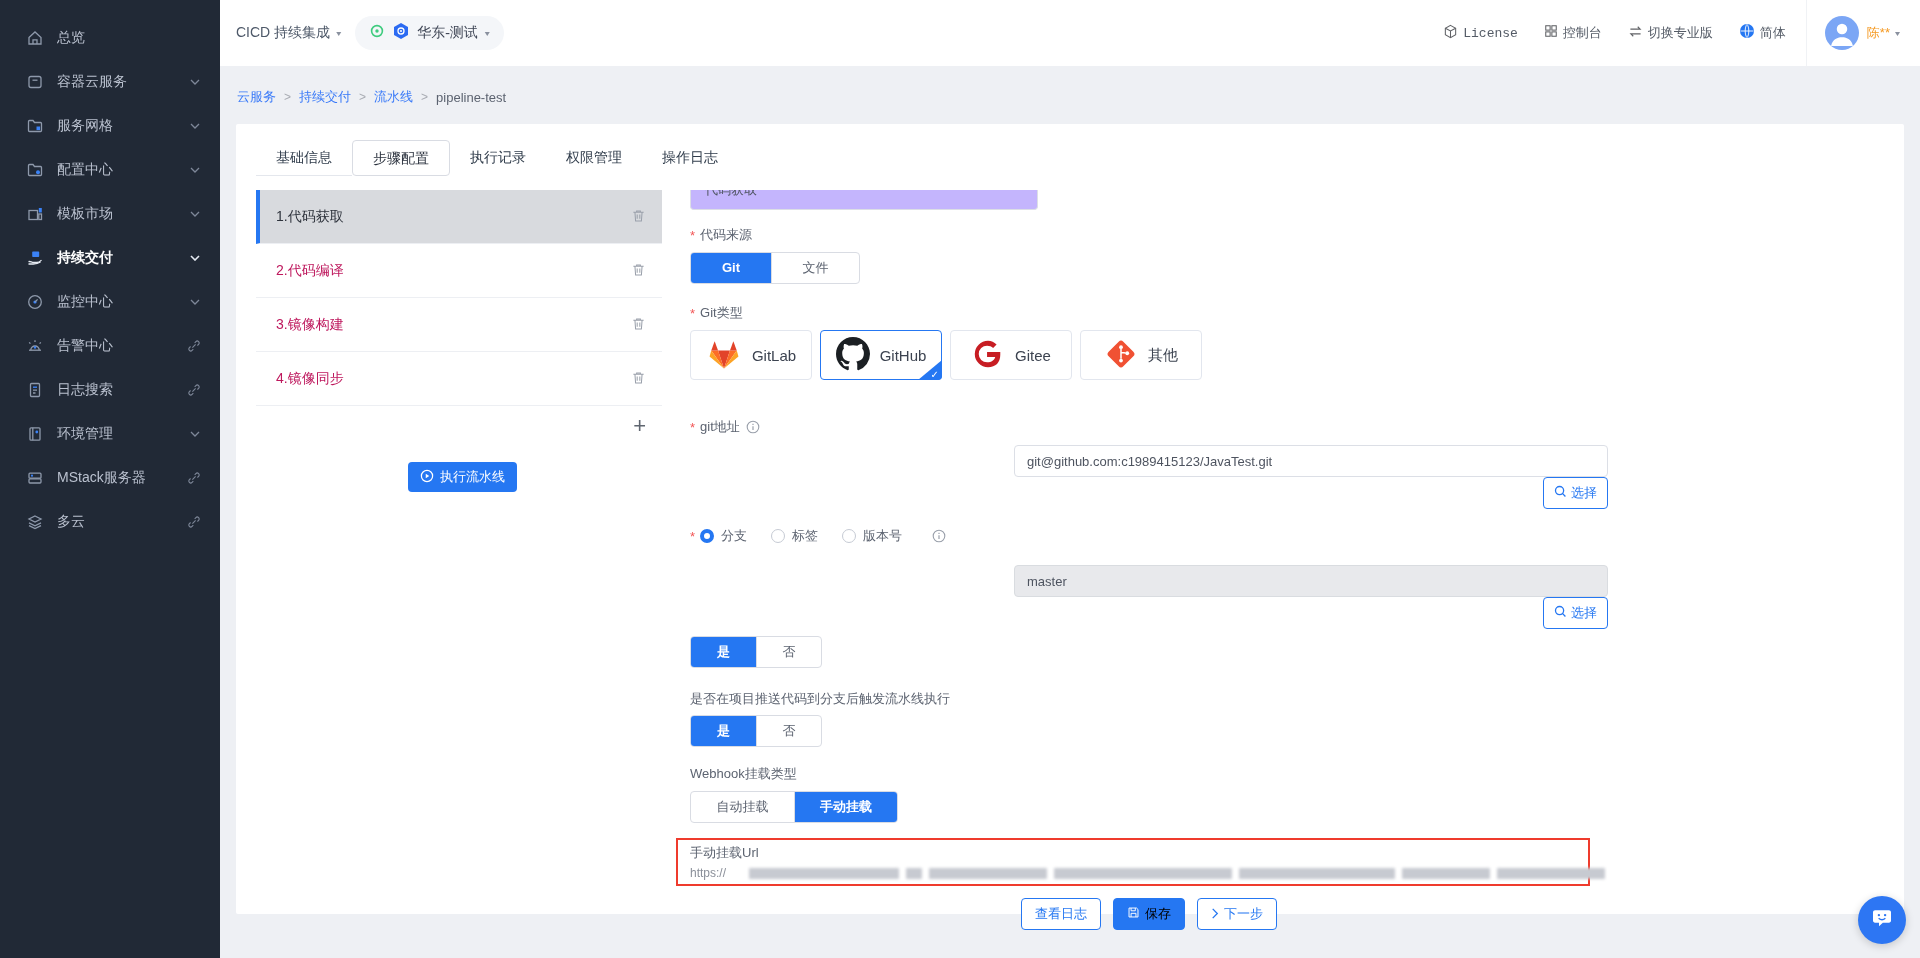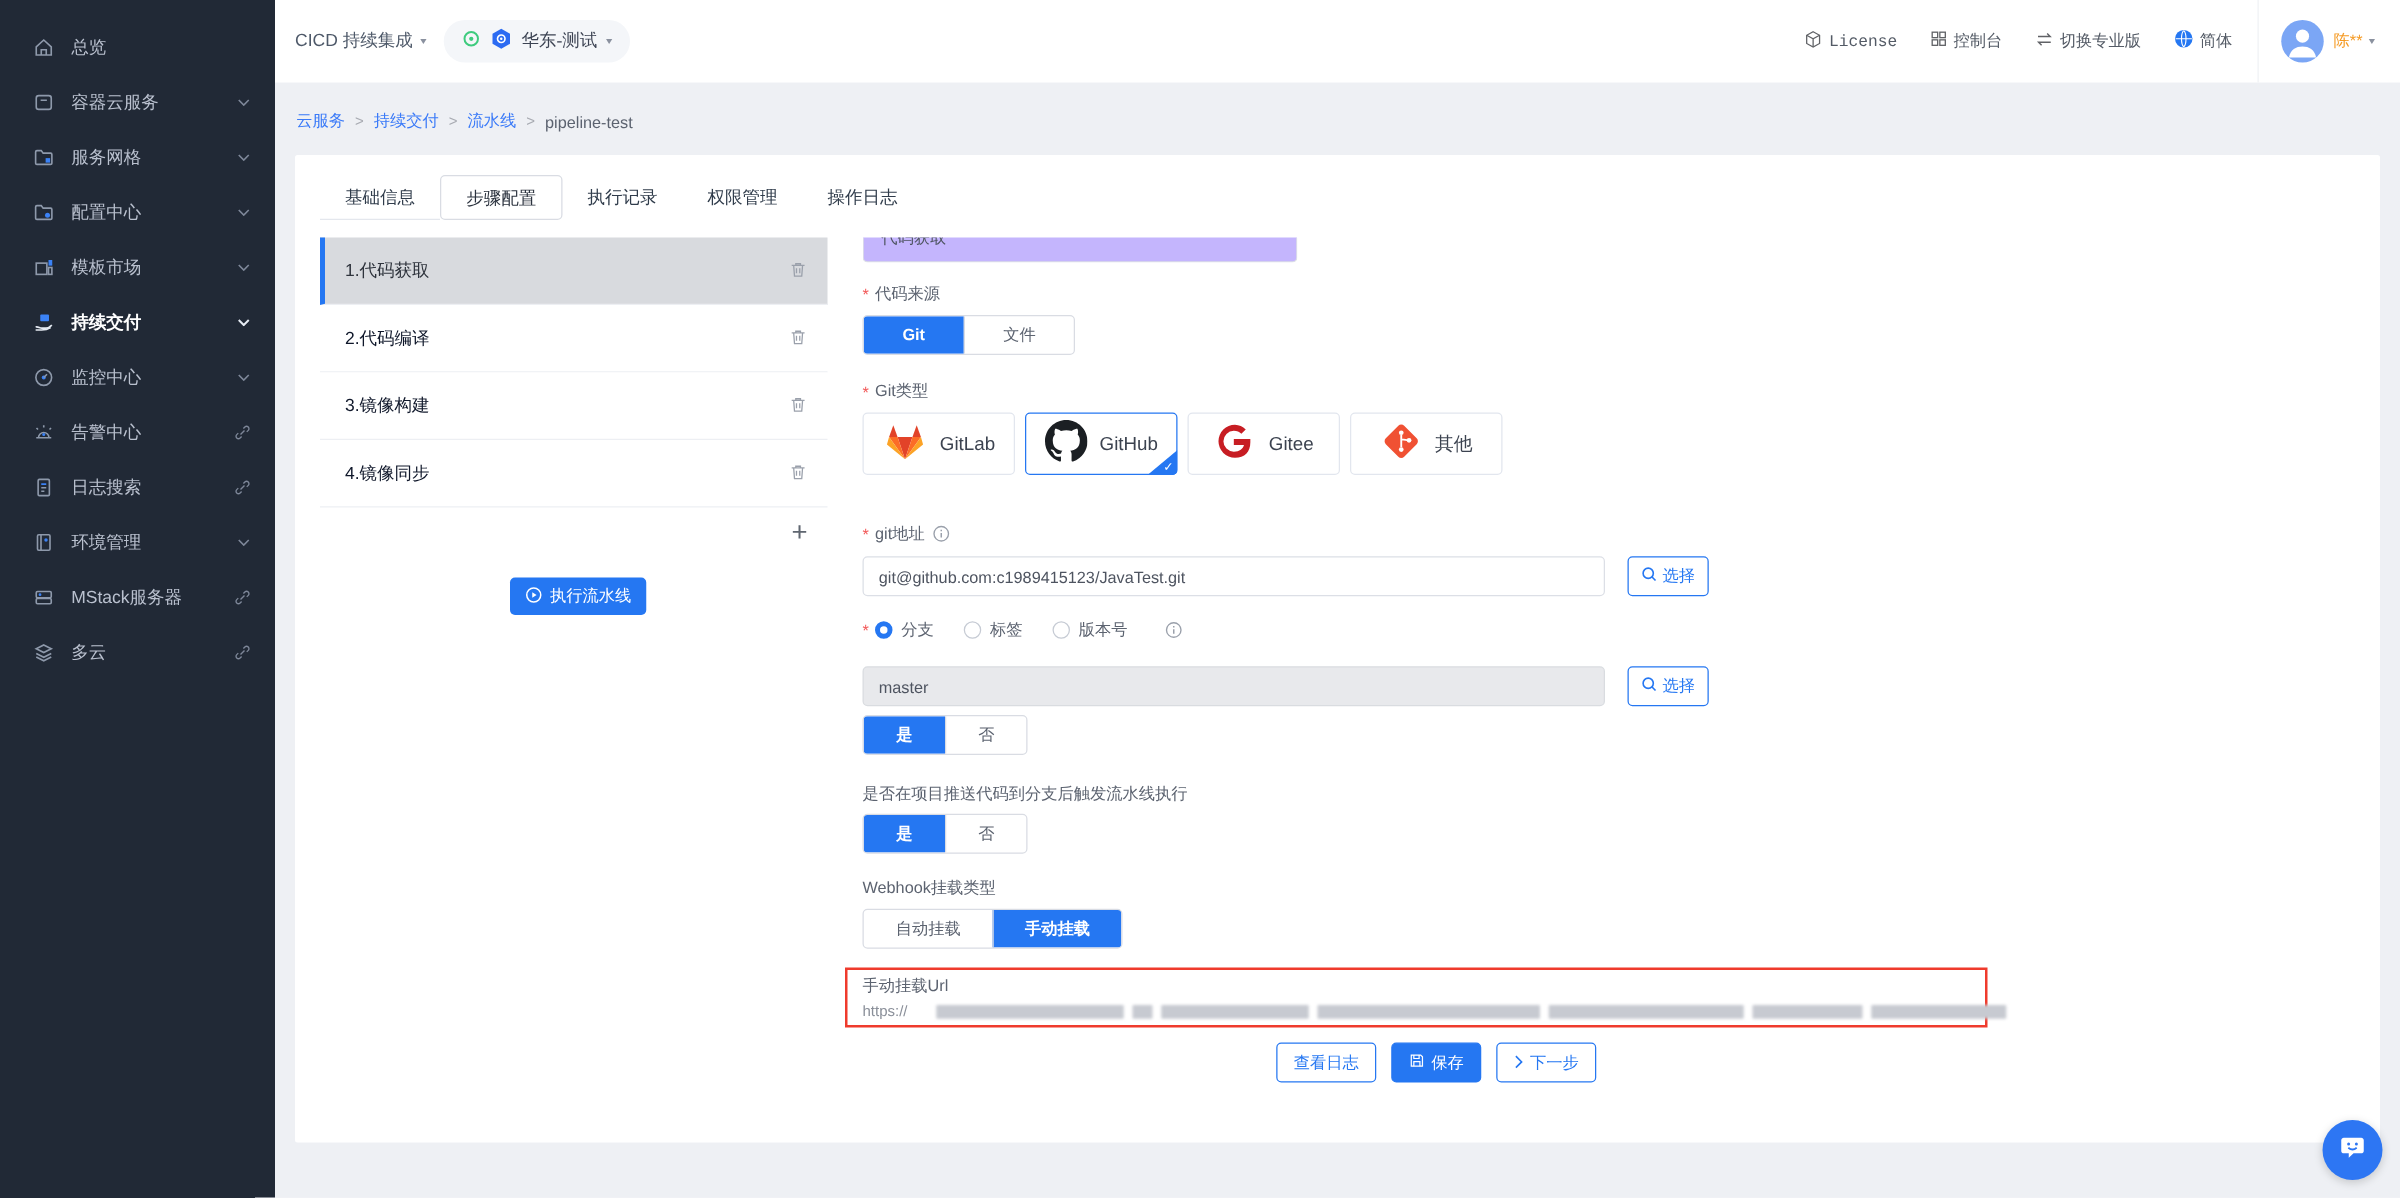--- a/index.html
+++ b/index.html
@@ -40,21 +40,21 @@
   
   .tabs { display:flex; height:36px; align-items:stretch; position:relative; }
   .tab { padding:0 20px; line-height:34px; font-size:14px; color:#303c4b; cursor:pointer; white-space:nowrap; }
   .tab.first { border-bottom:1px solid #e4e7ed; }
   .tab.active { border:1px solid #d9dce3; border-radius:4px; background:#fff; color:#2b323e; }
 
   .cols { display:flex; margin-top:14px; }
 
   
   .steps-panel { width:406px; flex:none; }
-  .step-row { height:54px; display:flex; align-items:center; justify-content:space-between; padding:0 16px 0 20px; border-bottom:1px solid #edeff3; font-size:14px; color:#0f172a; background:#fff; cursor:pointer; }
+  .step-row { height:54px; display:flex; align-items:center; justify-content:space-between; padding:0 16px 0 20px; border-bottom:1px solid #edeff3; font-size:14px; color:#be185d; background:#fff; cursor:pointer; }
   .step-row.active { background:#d8dade; border-left:4px solid #2577f2; padding-left:16px; color:#2e333c; }
   .add-row { height:40px; display:flex; align-items:center; justify-content:flex-end; padding-right:16px; }
   .plus { font-size:22px; color:#5f6670; line-height:1; cursor:pointer; }
   .run-btn { margin:16px 0 0 152px; height:30px; padding:0 12px; background:#2577f2; color:#fff; border:none; border-radius:4px; display:inline-flex; align-items:center; gap:6px; font-size:13px; cursor:pointer; }
 
   
   .form-panel { margin-left:28px; width:918px; }
   .stepname-clip { width:348px; height:20px; border:1px solid #dcdfe6; border-top:none; border-radius:0 0 4px 4px; overflow:hidden; position:relative; background:#c4b5fd; }
   .stepname-clip span { position:absolute; top:-9px; left:14px; font-size:13px; color:#4e5460; }
   .flabel { display:flex; align-items:center; font-size:13px; color:#5c6370; margin-top:16px; }
@@ -67,38 +67,38 @@
   .tbtn.on { background:#2577f2; color:#fff; font-weight:bold; }
   .w80{width:80px} .w88{width:88px} .w65{width:65px} .w103{width:103px}
 
   .gcards { display:flex; gap:8px; margin-top:8px; }
   .gcard { width:122px; height:50px; border:1px solid #e2e6ee; border-radius:4px; background:#fff; display:flex; align-items:center; justify-content:center; gap:10px; font-size:15px; color:#3c4350; cursor:pointer; position:relative; }
   .gcard.selected { border-color:#2577f2; }
   .corner { position:absolute; right:-1px; bottom:-1px; width:0; height:0; border-style:solid; border-width:0 0 20px 24px; border-color:transparent transparent #2577f2 transparent; border-radius:0 0 4px 0; }
   .corner-check { position:absolute; right:2px; bottom:-1px; color:#fff; font-size:10px; }
 
   .mt38{margin-top:38px}
-  .inrow { display:flex; align-items:flex-end; margin-top:9px; }
+  .inrow { display:flex; align-items:flex-end; margin-top:9px;flex-direction:column; }
   .tinput { width:594px; height:32px; border:1px solid #dcdfe6; border-radius:4px; background:#fff; display:flex; align-items:center; padding:0 12px; font-size:13px; color:#4e5460; }
   .tinput.disabled { background:#e8e9ec; border-color:#d9dce0; }
   .sel-btn { display:inline-flex; align-items:center; gap:4px; height:32px; padding:0 10px; border:1px solid #2577f2; border-radius:4px; background:#fff; color:#2577f2; font-size:13px; margin-left:18px; cursor:pointer; }
 
   .radios { display:flex; align-items:center; font-size:13px; color:#5c6370; margin-top:18px; }
   .radios label { display:flex; align-items:center; margin-right:24px; cursor:pointer; }
   .radio { width:14px; height:14px; border-radius:50%; border:1px solid #c6cbd4; background:#fff; display:inline-block; margin-right:7px; flex:none; }
   .radio.on { border:4px solid #2577f2; }
 
   .manual-box { margin-top:15px; margin-left:-14px; width:914px; height:48px; border:2px solid #ef3b2d; padding:4px 12px; background:#fff; }
   .mlabel { font-size:13px; color:#5c6370; }
   .murl { display:flex; align-items:center; margin-top:4px; font-size:12px; color:#8a8f99; }
   .redact { display:inline-block; height:11px; background:#c7cad1; border-radius:1px; filter:blur(1.4px); margin-right:7px; flex:none; }
 
   .footer-btns { display:flex; justify-content:center; gap:12px; margin-top:12px; }
   .fbtn { height:32px; padding:0 13px; border-radius:4px; font-size:13px; display:inline-flex; align-items:center; gap:5px; border:1px solid #2577f2; color:#2577f2; background:#fff; cursor:pointer; }
-  .fbtn.primary { background:#2577f2; color:#ffffff; }
+  .fbtn.primary { background:#2577f2; color:#000000; }
 
   .chat-fab { position:absolute; left:1858px; top:896px; width:48px; height:48px; border-radius:50%; background:#2d76f3; display:flex; align-items:center; justify-content:center; box-shadow:0 2px 8px rgba(0,0,0,.18); cursor:pointer; z-index:5; }
 </style>
 </head>
 <body>
 
 <nav class="sidebar">
   <div class="side-item">
     <span class="sicon">
         <svg width="18" height="18" viewBox="0 0 18 18">

